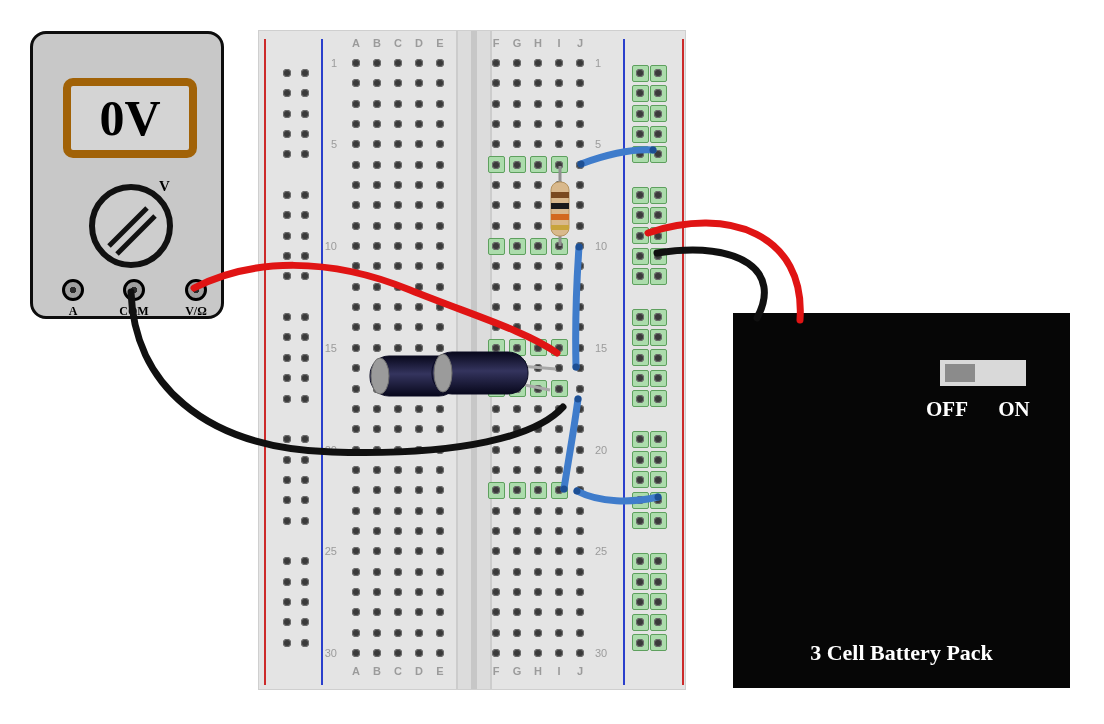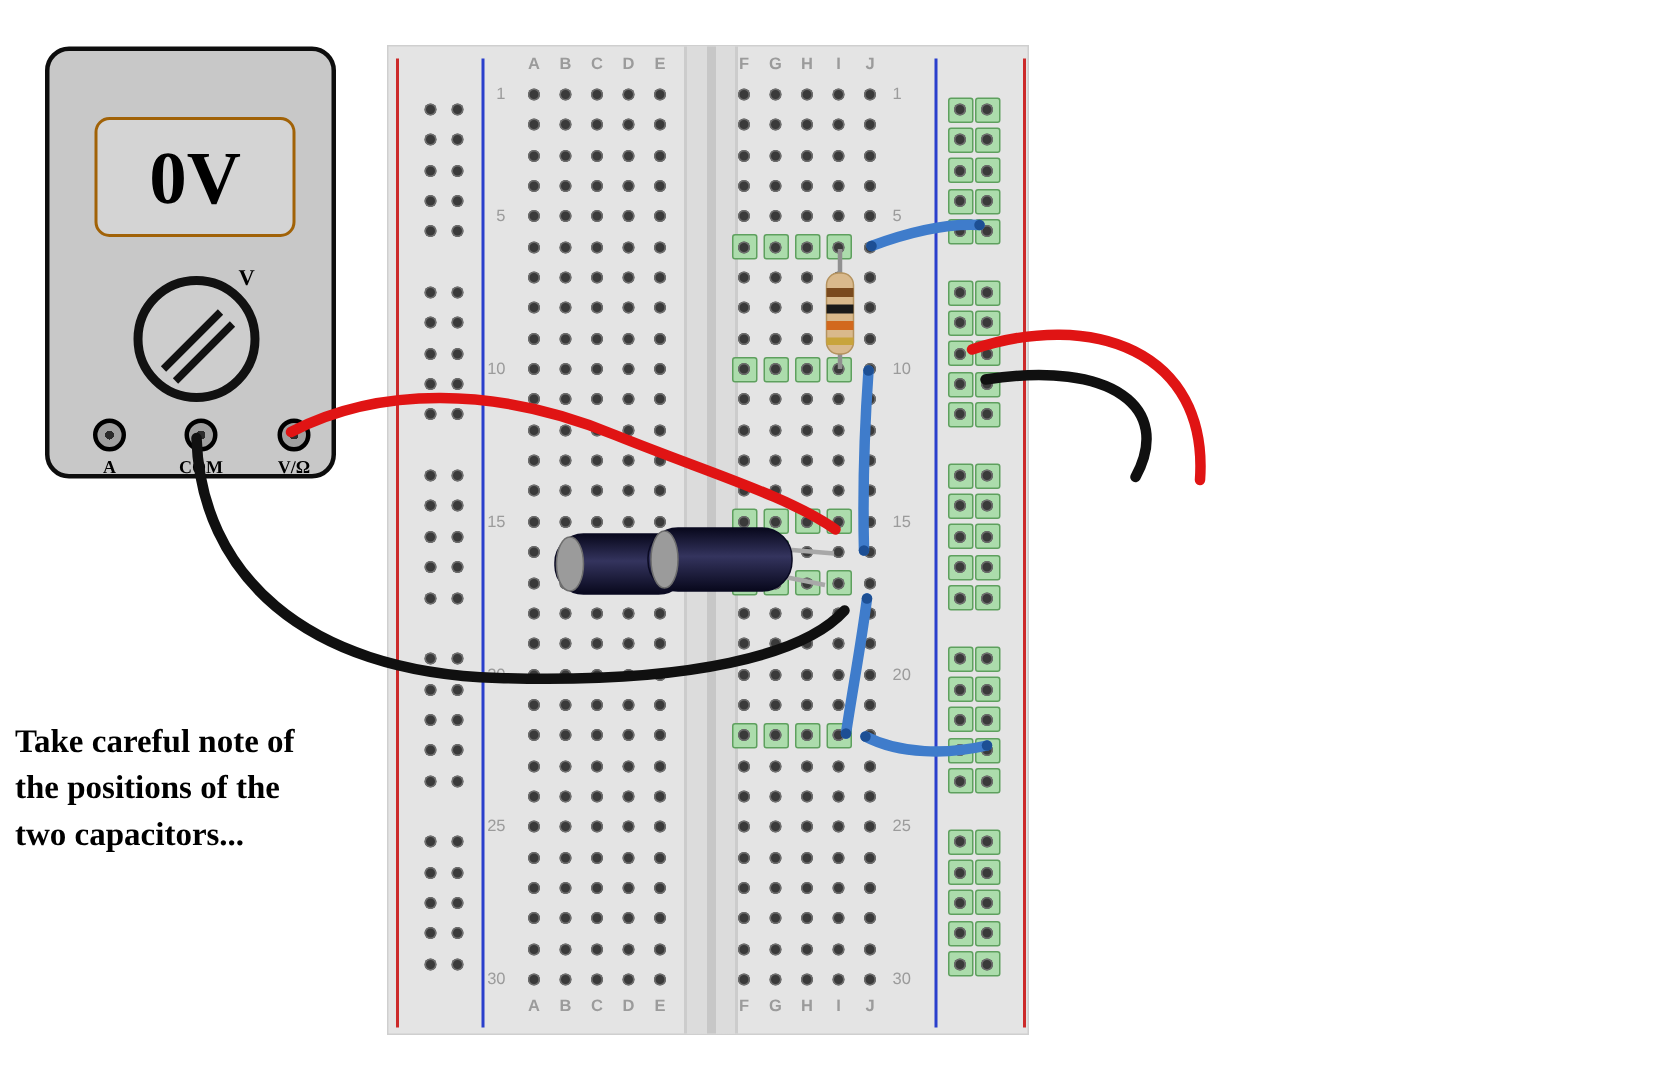--- a/index.html
+++ b/index.html
@@ -3,21 +3,21 @@
 <meta charset="utf-8">
 <style>
   * { margin:0; padding:0; box-sizing:border-box; }
   html,body { background:#ffffff; font-family:"Liberation Sans", sans-serif; }
   #stage { position:relative; width:1104px; height:724px; background:#ffffff; overflow:hidden; }
 
   
   #multimeter { position:absolute; left:30px; top:31px; width:194px; height:288px;
     background:#c8c8c8; border:3px solid #0d0d0d; border-radius:16px; z-index:2; }
   .mm-display { position:absolute; left:30px; top:44px; width:134px; height:80px;
-    background:#d4d4d4; border:2px solid #a16207; border-radius:10px;
+    background:#d4d4d4; border:8px solid #a16207; border-radius:10px;
     display:flex; align-items:center; justify-content:center;
     font:bold 50px "Liberation Serif", serif; color:#000; }
   .mm-dial { position:absolute; left:54px; top:148px; width:88px; height:88px; }
   .mm-dial-label { position:absolute; left:126px; top:144px;
     font:bold 15px "Liberation Serif", serif; color:#000; }
   .terminal { position:absolute; top:245px; width:22px; height:22px; border:3px solid #000;
     border-radius:50%; background:radial-gradient(circle, #2b2b2b 0 3px, #a0a0a0 3px); }
   #terminal-a   { left:29px; }
   #terminal-com { left:90px; }
   #terminal-vohm{ left:152px; }
@@ -607,20 +607,28 @@
         <div class="row-num right" style="left: 336px; top: 310.83px;">15</div>
         <div class="row-num left" style="left: 56px; top: 412.555px;">20</div>
         <div class="row-num right" style="left: 336px; top: 412.555px;">20</div>
         <div class="row-num left" style="left: 56px; top: 514.28px;">25</div>
         <div class="row-num right" style="left: 336px; top: 514.28px;">25</div>
         <div class="row-num left" style="left: 56px; top: 616.005px;">30</div>
         <div class="row-num right" style="left: 336px; top: 616.005px;">30</div>
       </div>
   </div>
 
+  <div id="battery">
+    <div class="switch-track">
+      <div class="switch-slider"></div>
+    </div>
+    <div class="switch-label" id="switch-off">OFF</div>
+    <div class="switch-label" id="switch-on">ON</div>
+    <div class="battery-title">3 Cell Battery Pack</div>
+  </div>
 
   <svg id="overlay" width="1104" height="724" viewBox="0 0 1104 724">
     <defs>
       <linearGradient id="capGrad" x1="0" y1="0" x2="0" y2="1">
         <stop offset="0" stop-color="#08081c"></stop>
         <stop offset="0.45" stop-color="#34345e"></stop>
         <stop offset="1" stop-color="#08081c"></stop>
       </linearGradient>
     </defs>
 
@@ -661,17 +669,14 @@
       <ellipse cx="443" cy="373" rx="9" ry="19" fill="#9b9b9b" stroke="#6e6e6e"></ellipse>
     </g>
 
     <path class="wire red" d="M194,288 C252,258 330,257 410,290 C472,315 526,331 557,353"></path>
     <path class="wire black" d="M131,292 C134,382 202,448 332,452 C462,456 537,436 563,407"></path>
 
     <path class="wire red" d="M648,233 C728,206 806,234 800,320"></path>
     <path class="wire black" d="M657,253 C742,240 782,272 757,318"></path>
   </svg>
 
-  <div class="note" id="note-left">Take careful note of
-the positions of the
-two capacitors...</div>
 
 </div>
 
 </body></html>

